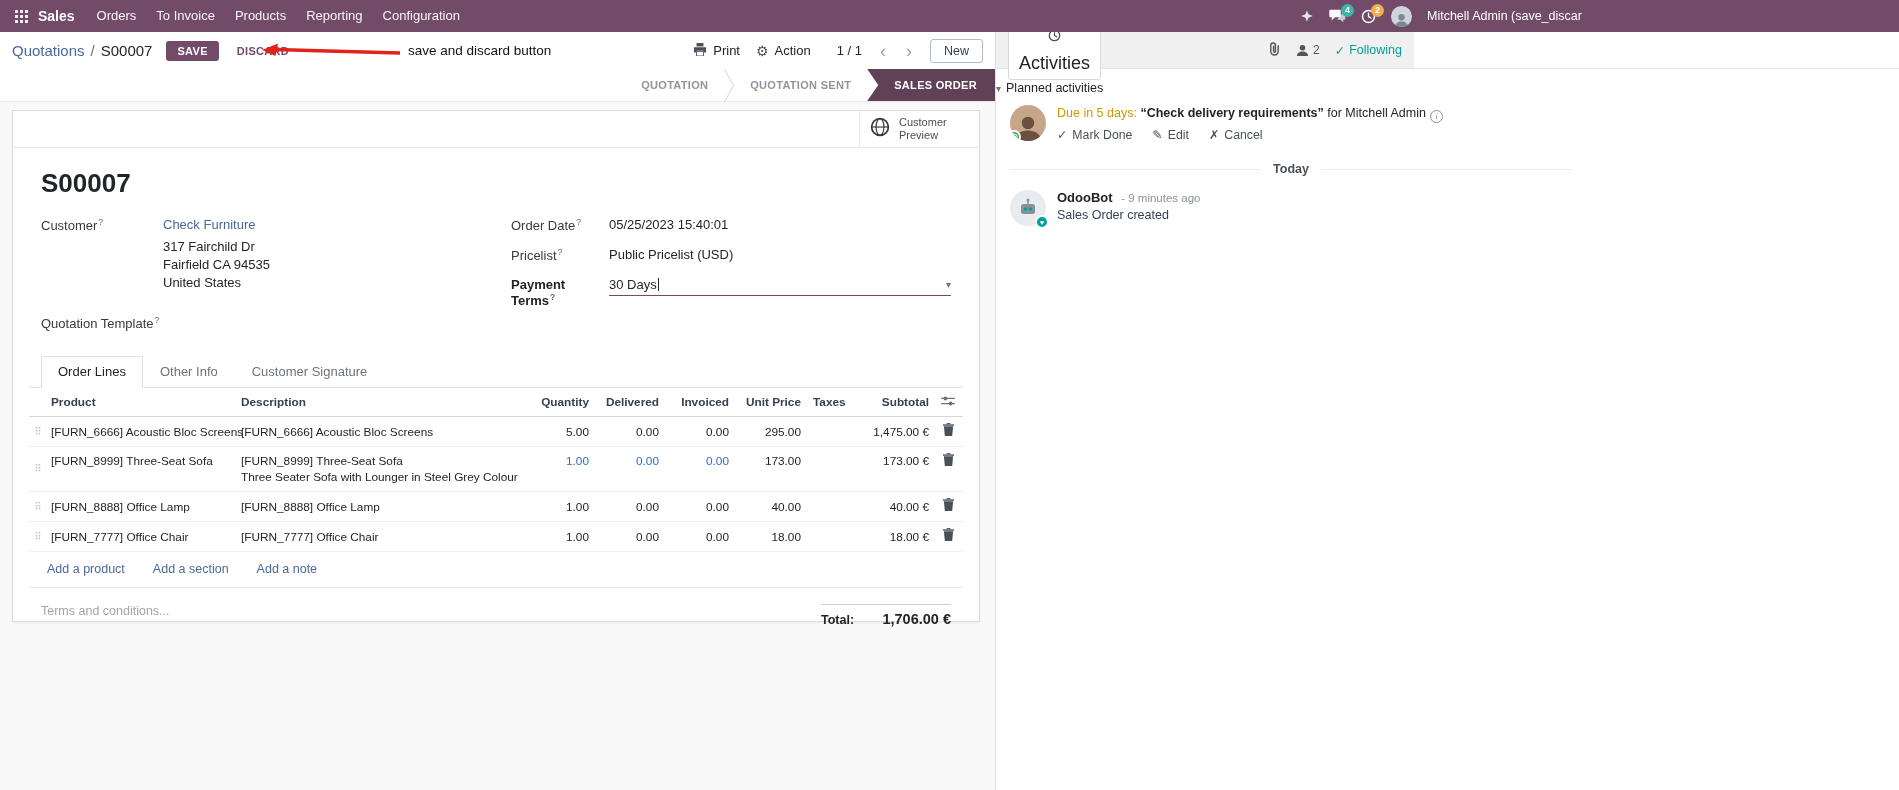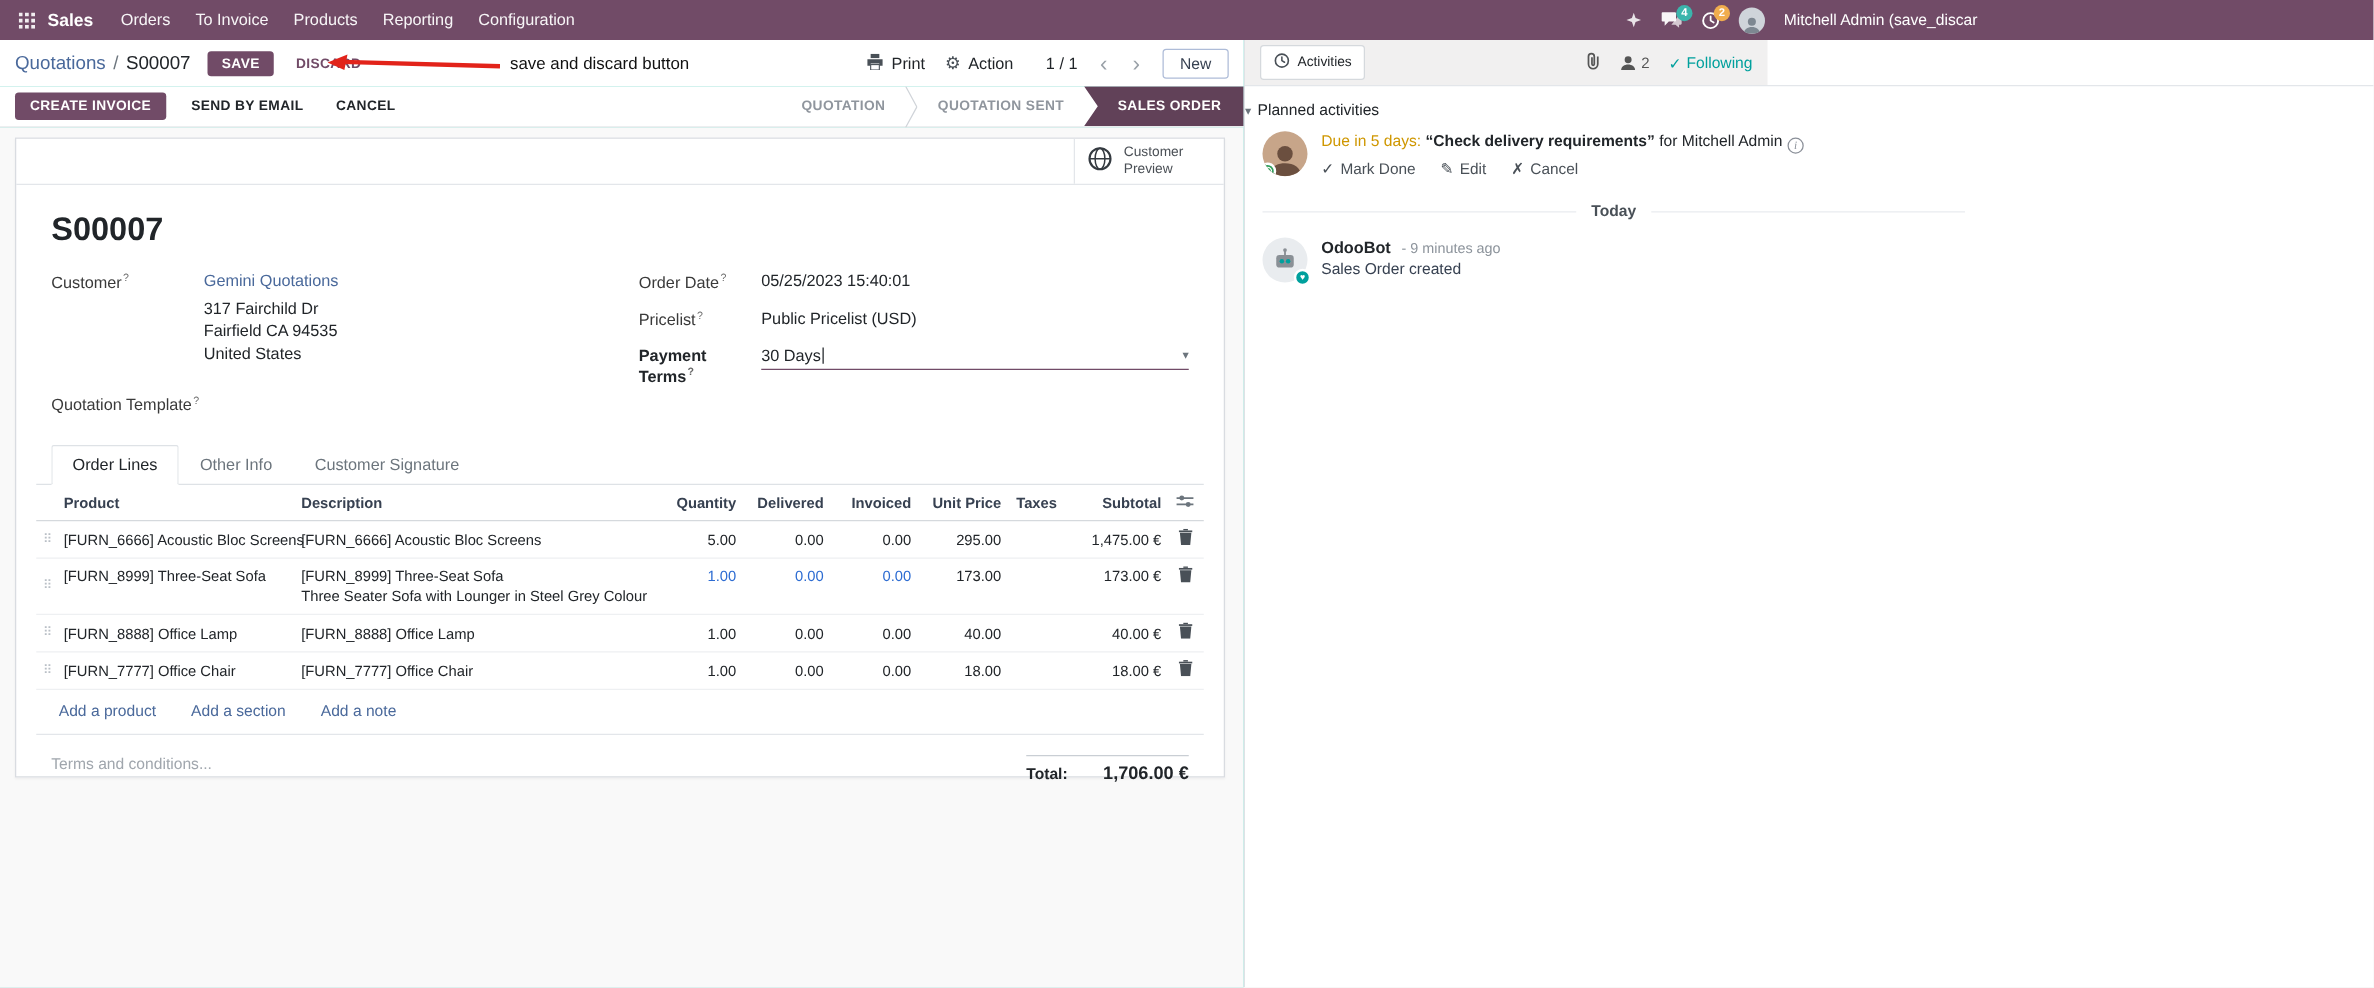--- a/index.html
+++ b/index.html
@@ -103,21 +103,21 @@
   .total-box { width:130px; border-top:1px solid #c9ced4; padding-top:6px; display:flex; justify-content:space-between; align-items:baseline; }
   .total-label { font-size:12.5px; font-weight:bold; }
   .total-value { font-size:14.5px; font-weight:bold; }
 
   
   .chatter-header { height:37px; display:flex; align-items:stretch; border-bottom:1px solid #e3e6ea; }
   .ch-left { width:172px; display:flex; align-items:center; gap:6px; padding-left:14px; }
   .btn-sendmsg { background:#714B67; color:#fff; border:none; border-radius:3px; font-size:12.5px; padding:6px 10px; cursor:pointer; font-family:inherit; }
   .btn-lognote { background:none; border:none; color:#212529; font-size:12.5px; cursor:pointer; font-family:inherit; padding:6px 6px; }
   .ch-right { width:418px; background:#f1f0f0; display:flex; align-items:center; padding:0 12px; }
-  .btn-activities { background:#fff; border:1px solid #d5d9dd; border-radius:3px; display:flex; align-items:center; gap:6px; font-size:11px; color:#212529; padding:5px 10px; cursor:pointer; font-family:inherit; }
+  .btn-activities { background:#fff; border:1px solid #d5d9dd; border-radius:3px; display:flex; align-items:center; gap:6px; font-size:18px; color:#212529; padding:5px 10px; cursor:pointer; font-family:inherit;flex-direction:column; }
   .ch-icons { margin-left:auto; display:flex; align-items:center; gap:15px; }
   .followers { display:flex; align-items:center; gap:4px; font-size:12px; color:#555; cursor:pointer; }
   .following { display:flex; align-items:center; gap:4px; font-size:12.5px; color:#00a09d; cursor:pointer; }
   .chatter-body { width:590px; padding-top:12px; }
   .planned-hdr { text-align:left; font-size:12.5px; color:#212529; cursor:pointer; margin-bottom:10px; }
   .planned-hdr .caret { color:#6c757d; font-size:10px; margin-right:5px; }
   .activity-item, .message-item { display:flex; gap:11px; padding:0 14px; }
   .avatar-lg { width:36px; height:36px; border-radius:50%; position:relative; flex-shrink:0; }
   .avatar-photo { background:#c7a589; overflow:hidden; display:flex; align-items:flex-end; justify-content:center; }
   .avatar-bot { background:#e9ecef; display:flex; align-items:center; justify-content:center; }
@@ -231,25 +231,20 @@
             <span>Action</span>
           </button>
           <span class="pager">1 / 1</span>
           <button class="pg-chev">‹</button>
           <button class="pg-chev">›</button>
           <button class="btn-new">New</button>
         </div>
       </div>
 
       <div class="statusbar">
-        <div class="sb-buttons">
-          <button class="btn-primary">CREATE INVOICE</button>
-          <button class="btn-flat">SEND BY EMAIL</button>
-          <button class="btn-flat">CANCEL</button>
-        </div>
         <div class="stages">
           <div class="stage">QUOTATION</div>
           <svg class="stage-sep" width="10" height="33" viewBox="0 0 10 33">
               <path d="M0.5 0 L9.5 16.5 L0.5 33" fill="none" stroke="#d0d4d9"></path>
             </svg>
           <div class="stage">QUOTATION SENT</div>
           <div class="stage active">SALES ORDER</div>
         </div>
       </div>
 
@@ -269,21 +264,21 @@
           </div>
 
           <div class="sheet-body">
             <h1 class="o-title">S00007</h1>
 
             <div class="field-grid">
               <div class="col-left">
                 <div class="frow">
                   <div class="flabel"><span>Customer</span><sup class="help">?</sup></div>
                   <div class="fvalue">
-                    <div class="link">Gemini Quotations</div>
+                    <div class="link">Check Furniture</div>
                     <div class="addr" style="margin-top:7px;">
                       <div>317 Fairchild Dr</div>
                       <div>Fairfield CA 94535</div>
                       <div>United States</div>
                     </div>
                   </div>
                 </div>
                 <div class="frow qt-row">
                   <div class="flabel"><span>Quotation Template</span><sup class="help">?</sup></div>
                   <div class="fvalue"></div>

